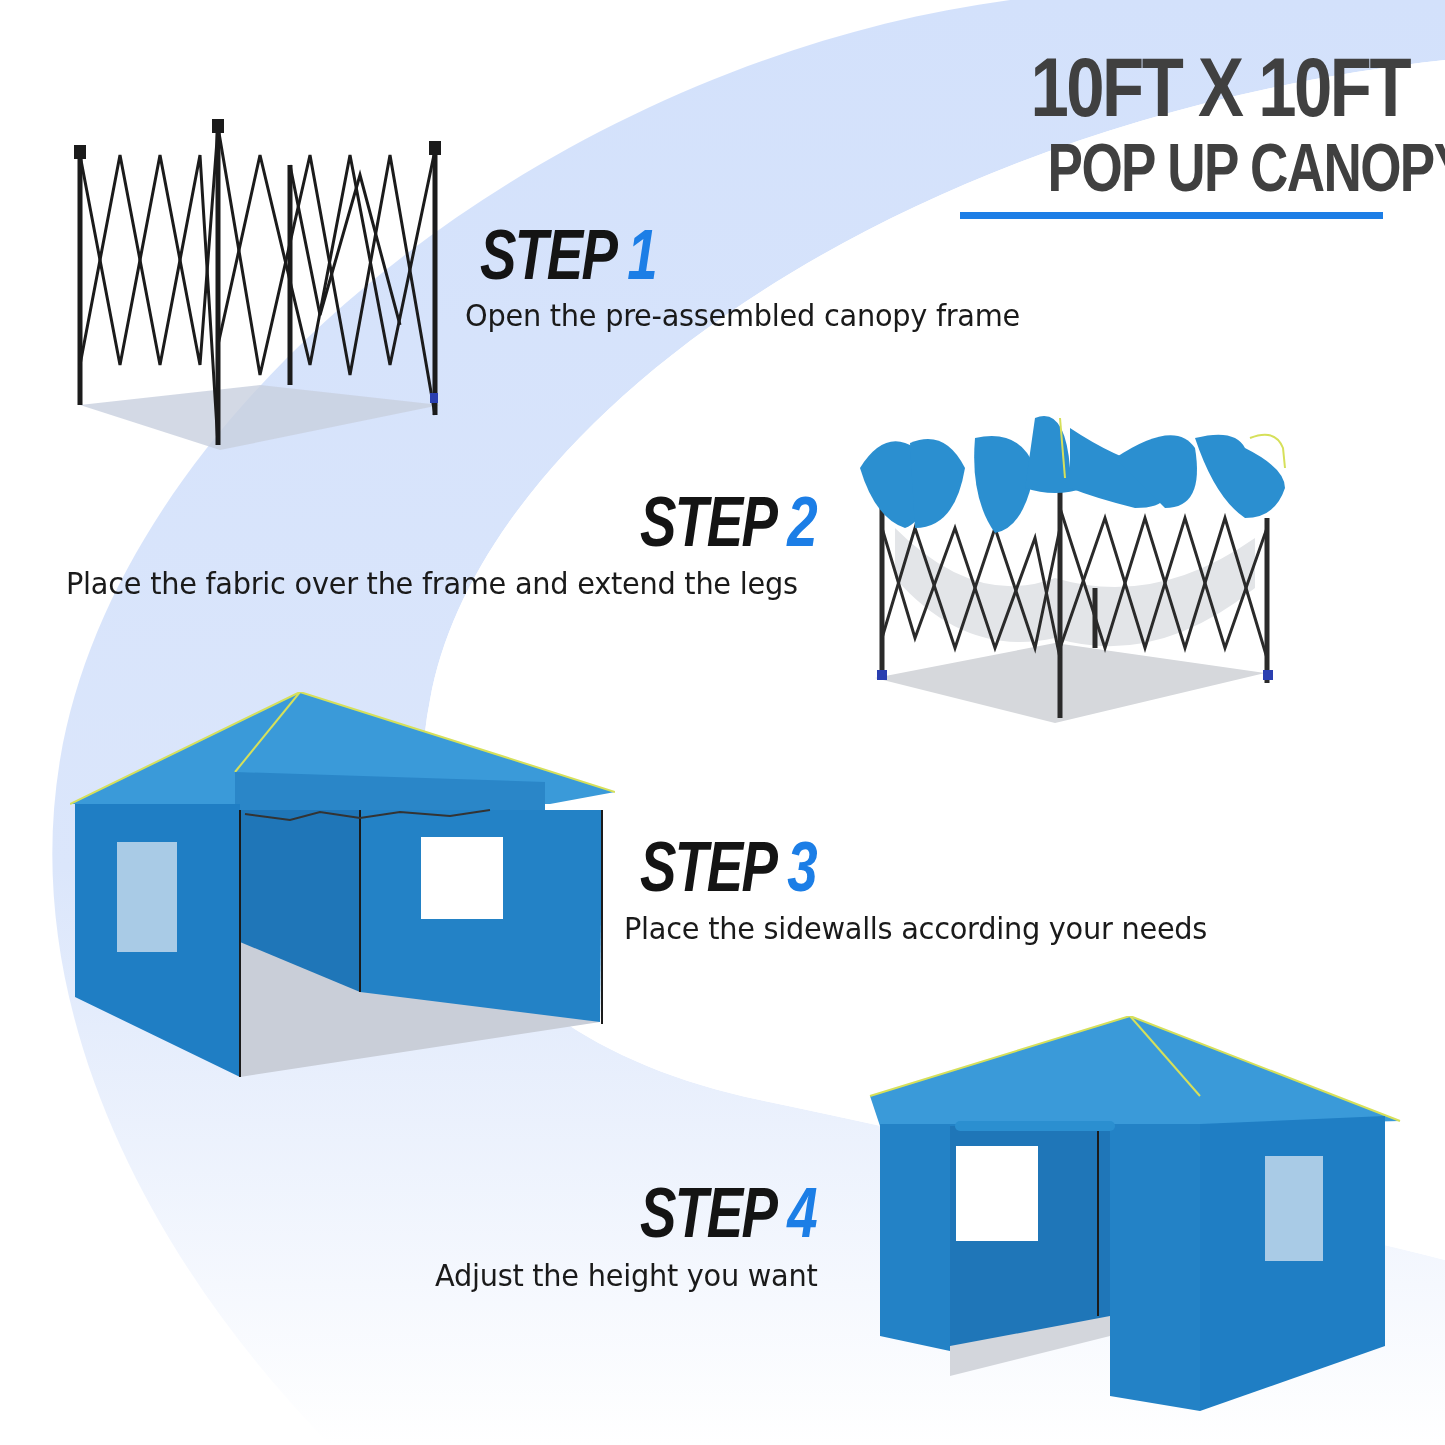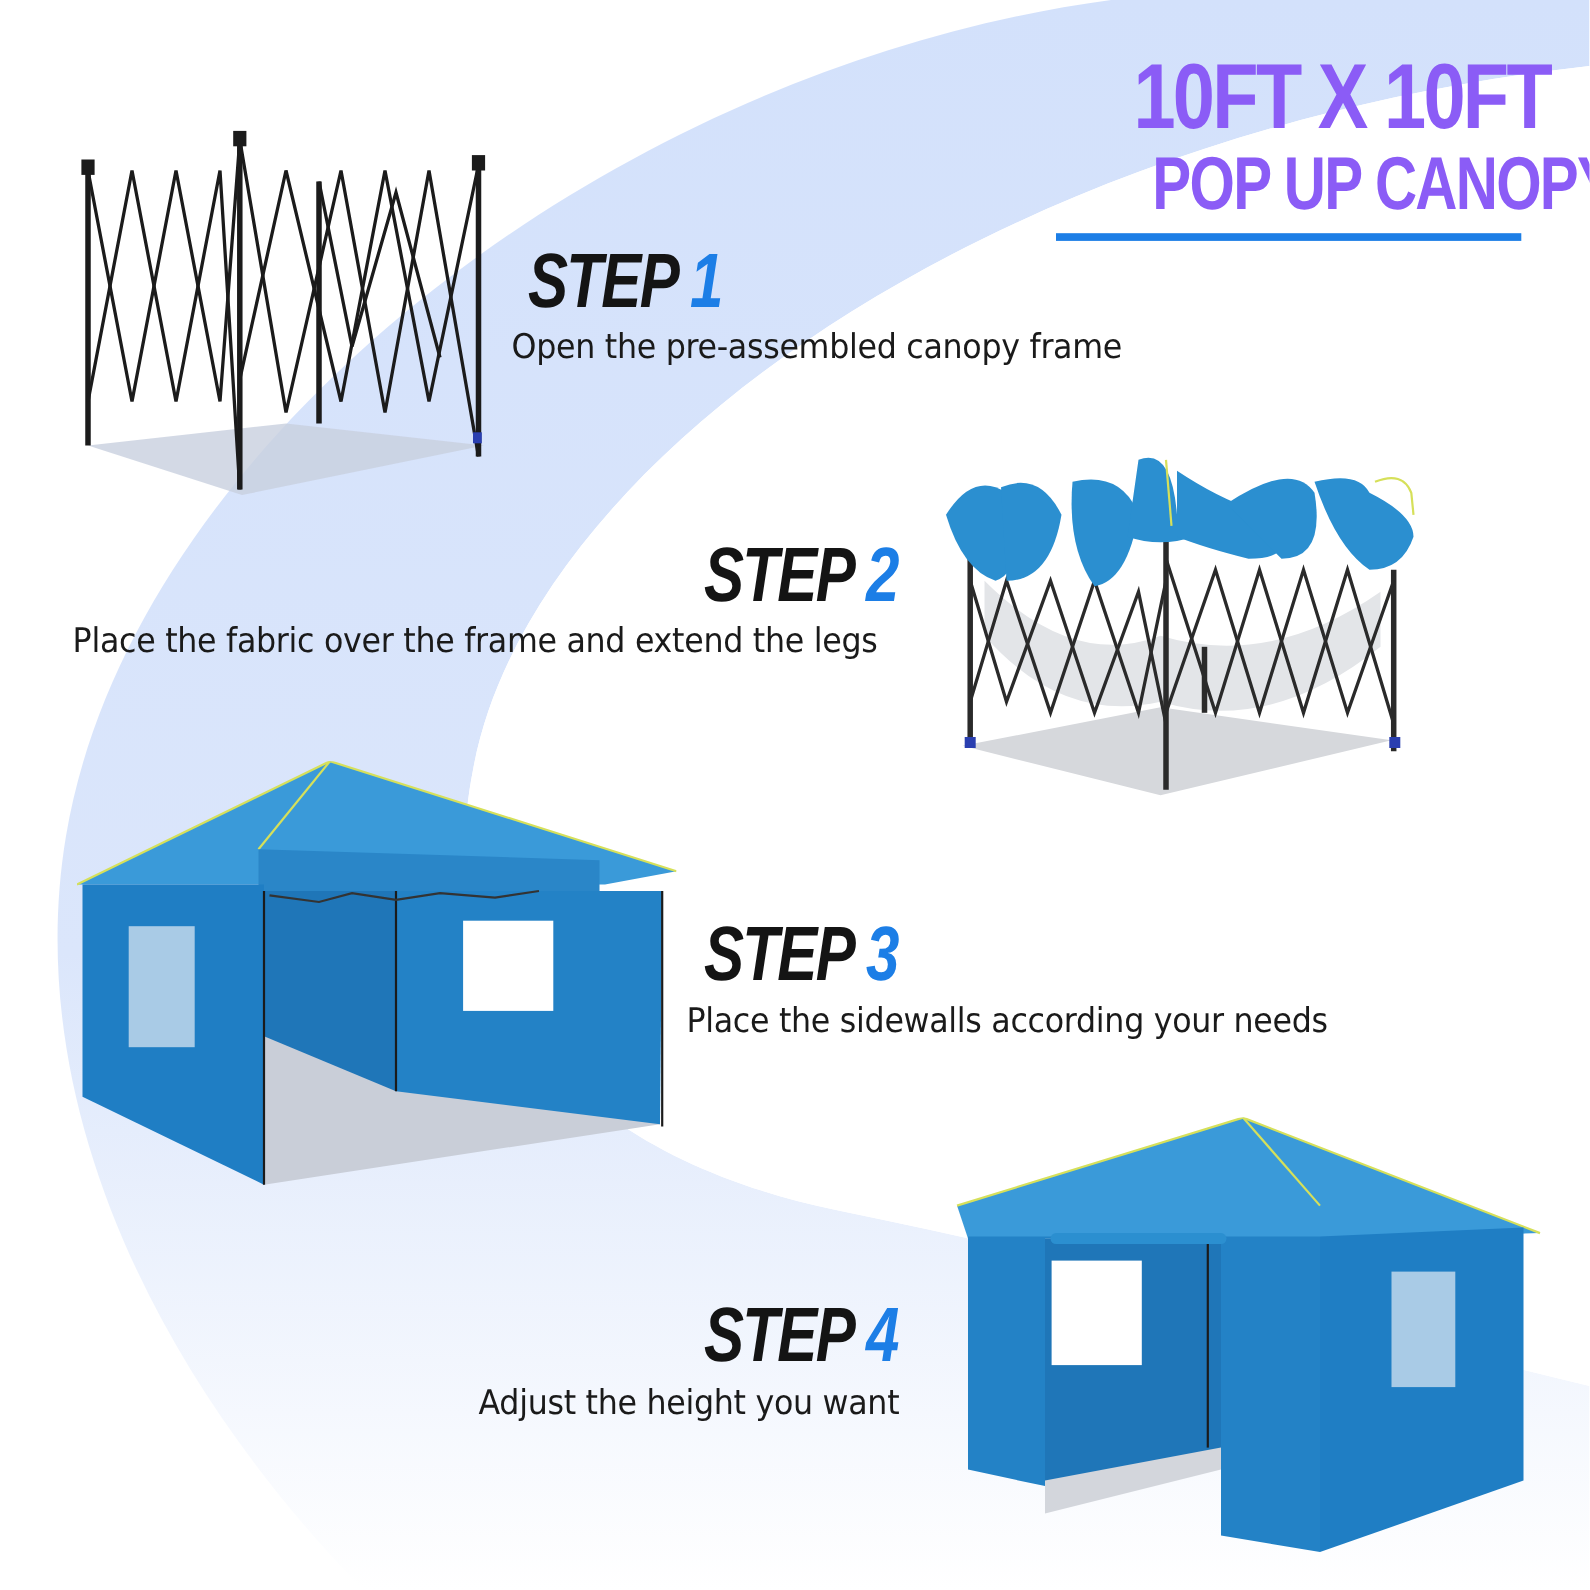--- a/index.html
+++ b/index.html
@@ -4,21 +4,21 @@
 <style>
   html, body { margin: 0; padding: 0; }
   body {
     width: 1445px; height: 1445px; position: relative; overflow: hidden;
     background: #ffffff;
     font-family: "Liberation Sans", sans-serif;
   }
   .bg-arc { position: absolute; left: 0; top: 0; width: 1445px; height: 1445px; }
   .heading {
     position: absolute; right: 62px; top: 48px; width: 430px;
-    text-align: right; color: #8b5cf6;
+    text-align: right; color: #404040;
     font-family: "Liberation Sans", sans-serif; font-weight: 700;
     transform-origin: right top;
   }
   .heading .line1 { font-size: 84px; line-height: 78px; letter-spacing: -3px; transform: scaleX(0.82); transform-origin: right center; display:block; white-space:nowrap; }
   .heading .line2 { font-size: 68px; line-height: 70px; letter-spacing: -2px; transform: scaleX(0.78); transform-origin: right center; display:block; white-space:nowrap; margin-top: 6px;}
   .heading-rule { position: absolute; left: 960px; top: 212px; width: 423px; height: 7px; background: #1c7ee6; }
 
   .step-title {
     position: absolute; font-weight: 700; font-style: italic;
     font-size: 70px; line-height: 70px; color: #141414; white-space: nowrap;

